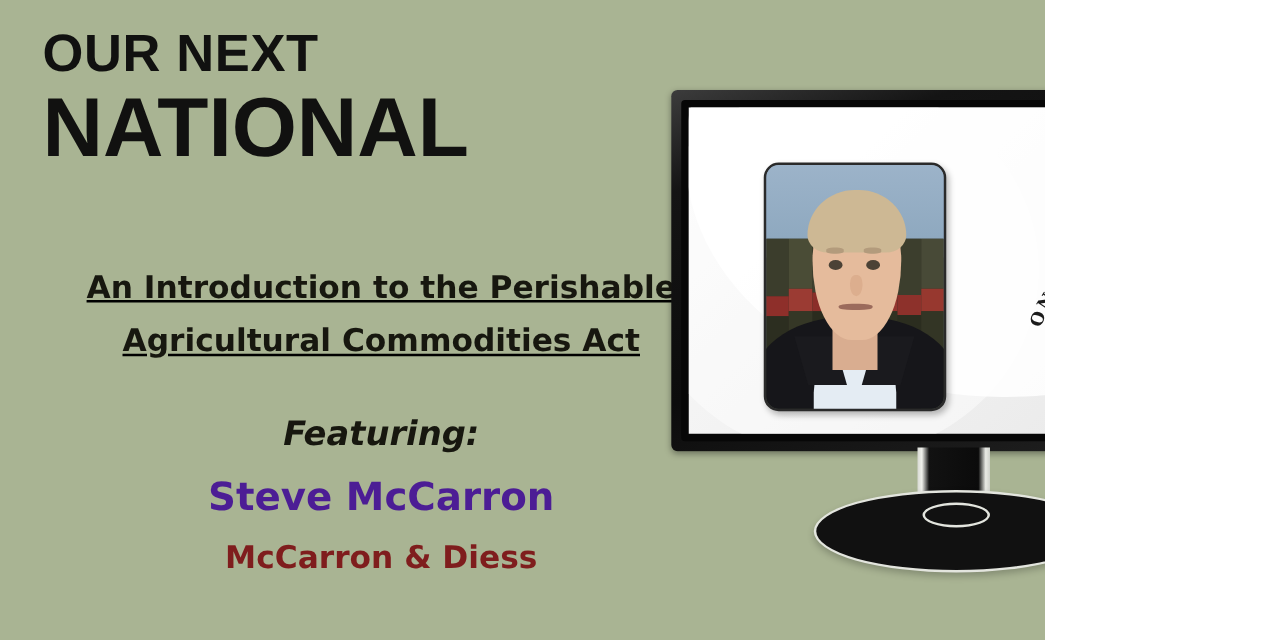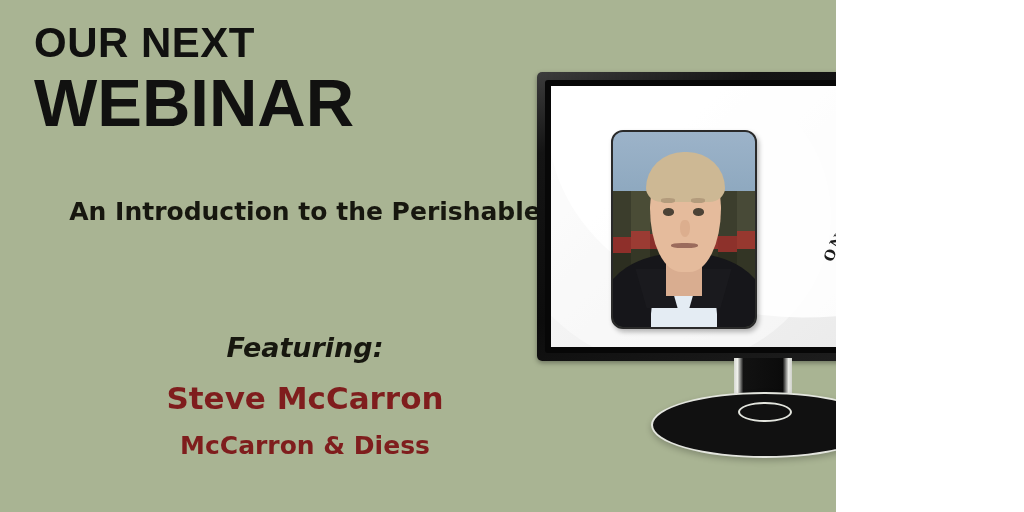--- a/index.html
+++ b/index.html
@@ -44,23 +44,24 @@
     letter-spacing: 0px;
     line-height: 1.02;
     color: #111110;
     margin: 4px 0 0 0;
     white-space: nowrap;
   }
 
   .subject-block {
     position: absolute;
     left: 20px;
-    top: 190px;
+    top: 208px;
     width: 570px;
     text-align: center;
+    text-decoration: underline;
   }
   .subject-line {
     font-family: "DejaVu Sans", sans-serif;
     font-weight: bold;
     font-size: 25px;
     line-height: 43px;
     color: #17170f;
     margin: 0;
     white-space: nowrap;
   }
@@ -78,21 +79,21 @@
     font-style: italic;
     font-size: 27px;
     color: #17170f;
     margin: 11px;
     line-height: 1.1;
   }
   .speaker-name {
     font-family: "DejaVu Sans", sans-serif;
     font-weight: bold;
     font-size: 31px;
-    color: #7f1d1d;
+    color: #4c1d95;
     margin: 18px 0 0 0;
     line-height: 1.1;
   }
   .speaker-firm {
     font-family: "DejaVu Sans", sans-serif;
     font-weight: bold;
     font-size: 25px;
     color: #7f1d1d;
     margin: 17px 0 0 0;
     line-height: 1.1;
@@ -294,25 +295,26 @@
     border: 2px solid #e3e5de;
   }
 </style>
 </head>
 <body>
 
 <div id="slide">
 
   <div class="headline-block">
     <div class="headline-small">OUR NEXT</div>
-    <div class="headline-big">WEBINAR</div>
+    <div class="headline-big">NATIONAL</div>
   </div>
 
   <div class="subject-block">
     <div class="subject-line">An Introduction to the Perishable</div>
+    <div class="subject-line">Agricultural Commodities Act</div>
   </div>
 
   <div class="featuring-block">
     <div class="featuring-label">Featuring:</div>
     <div class="speaker-name">Steve McCarron</div>
     <div class="speaker-firm">McCarron &amp; Diess</div>
   </div>
 
   <div id="monitor">
     <div class="bezel"></div>

